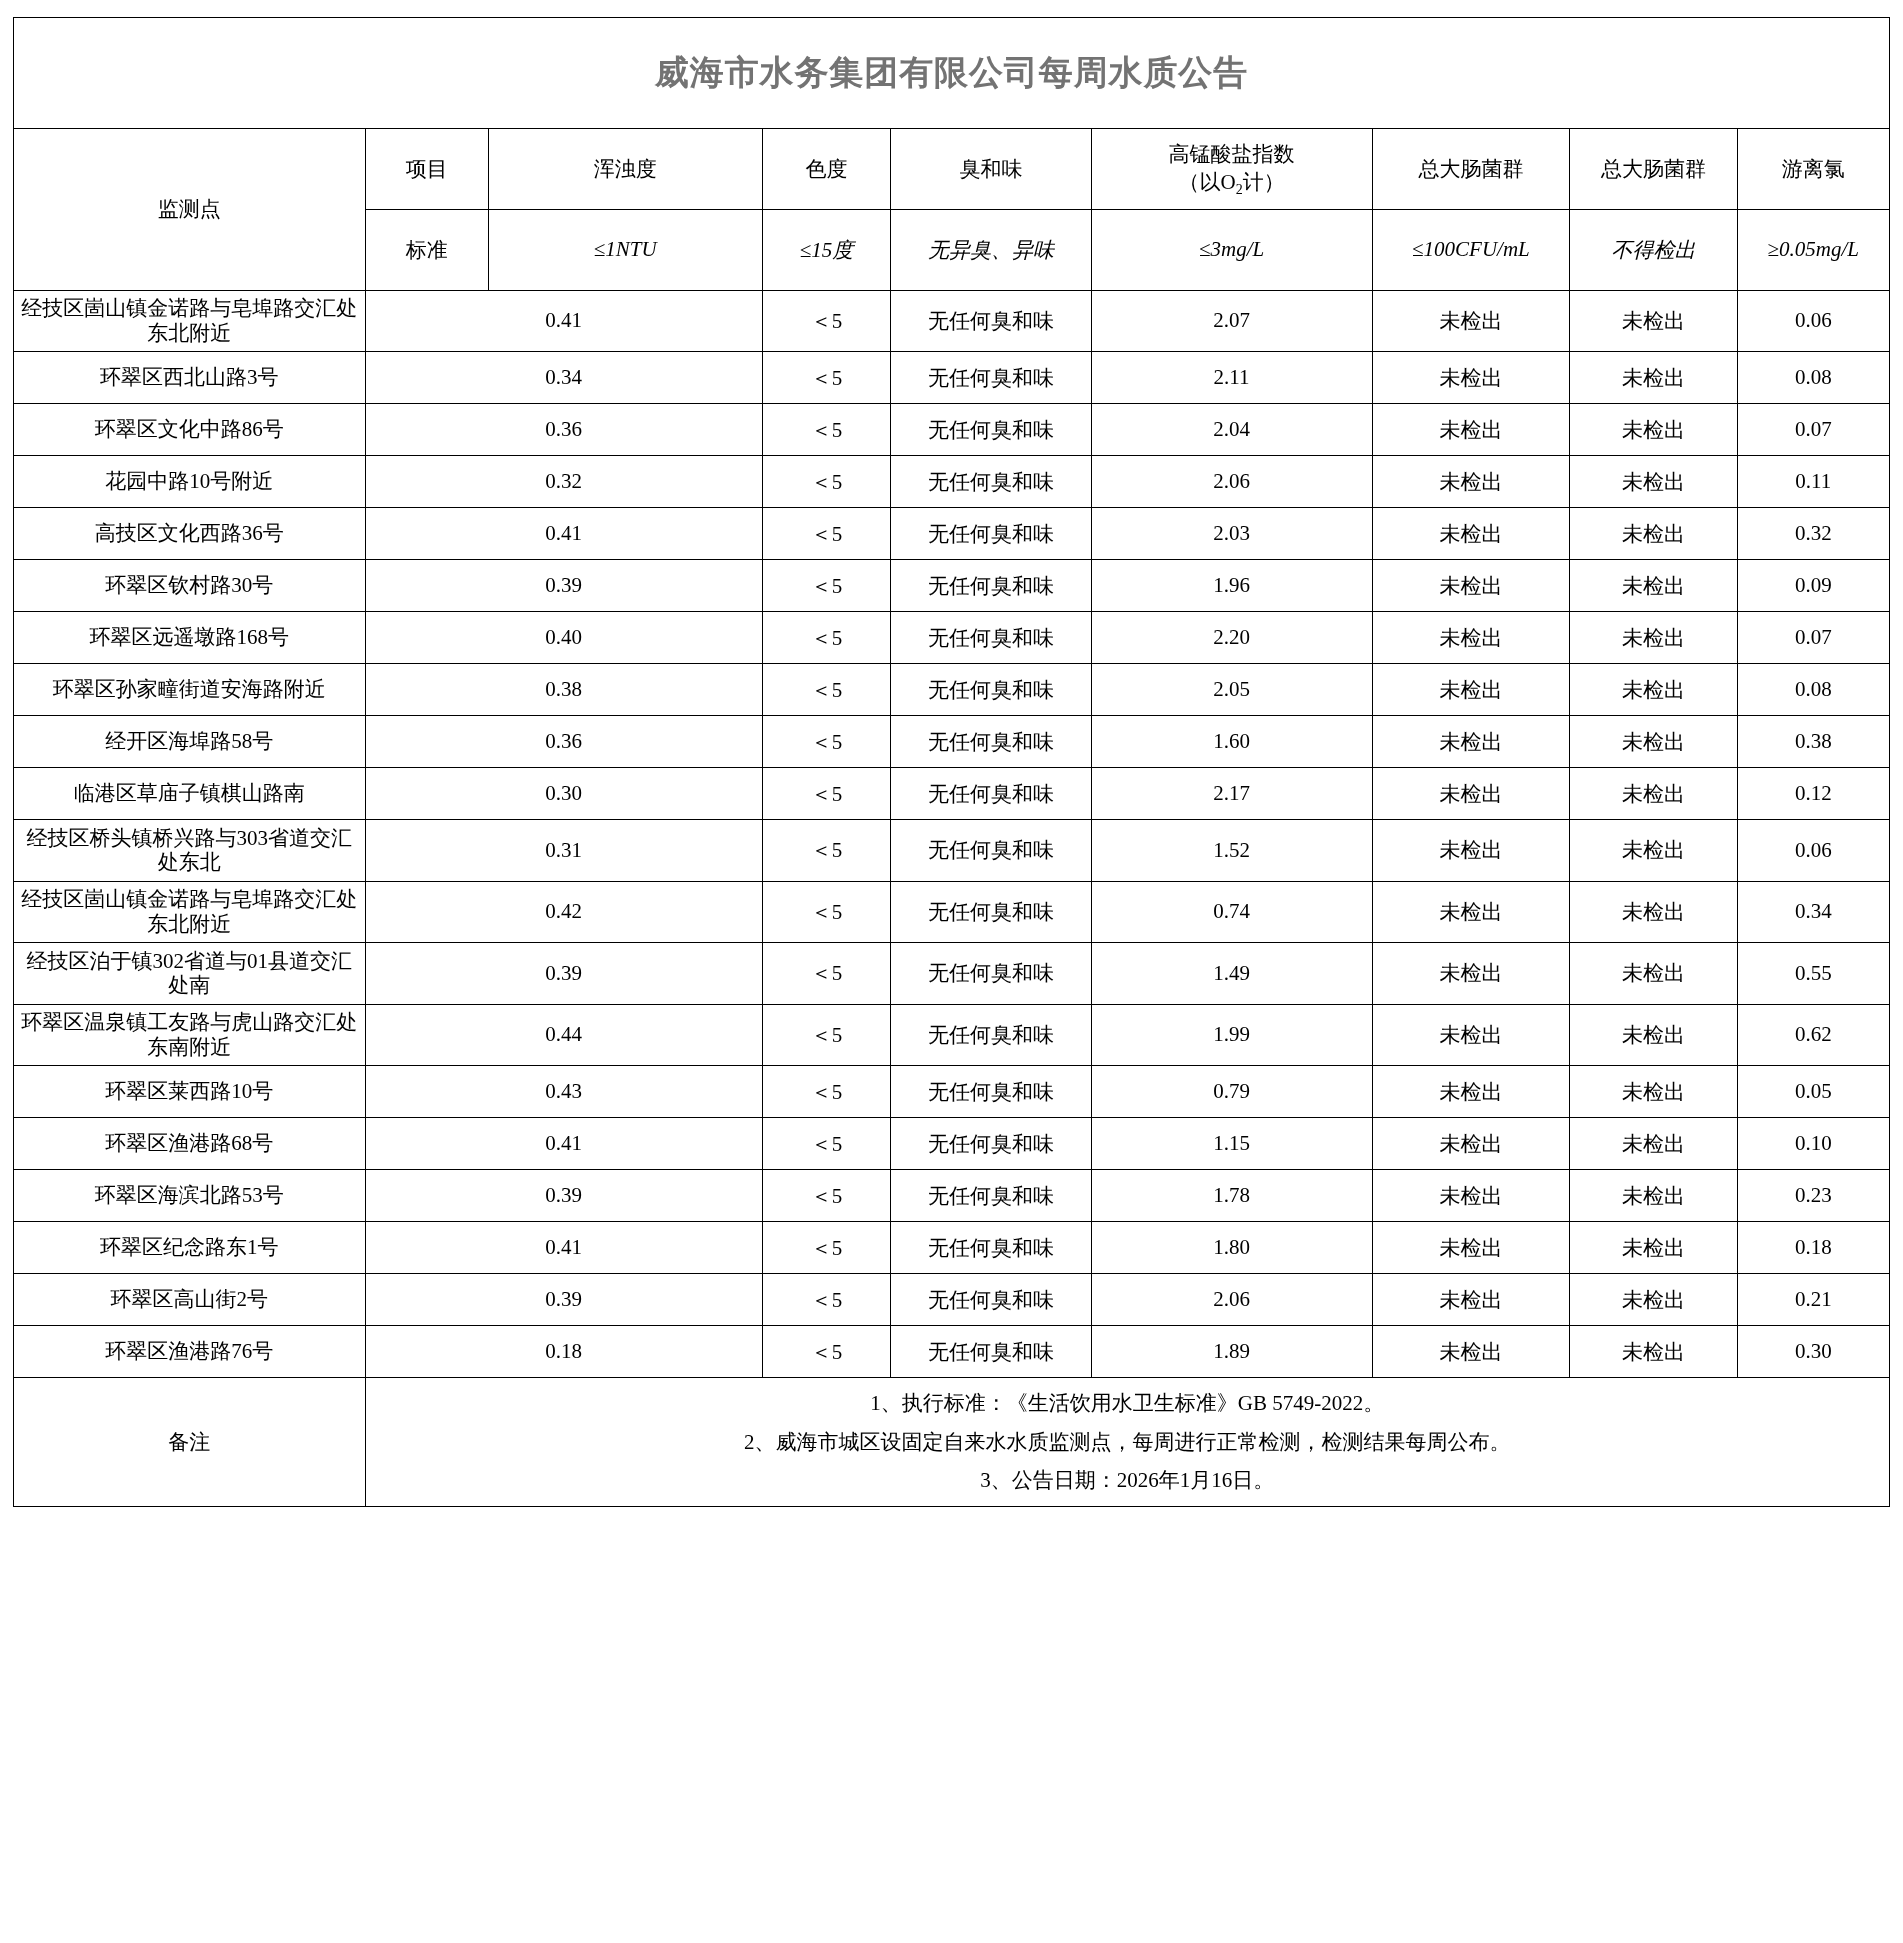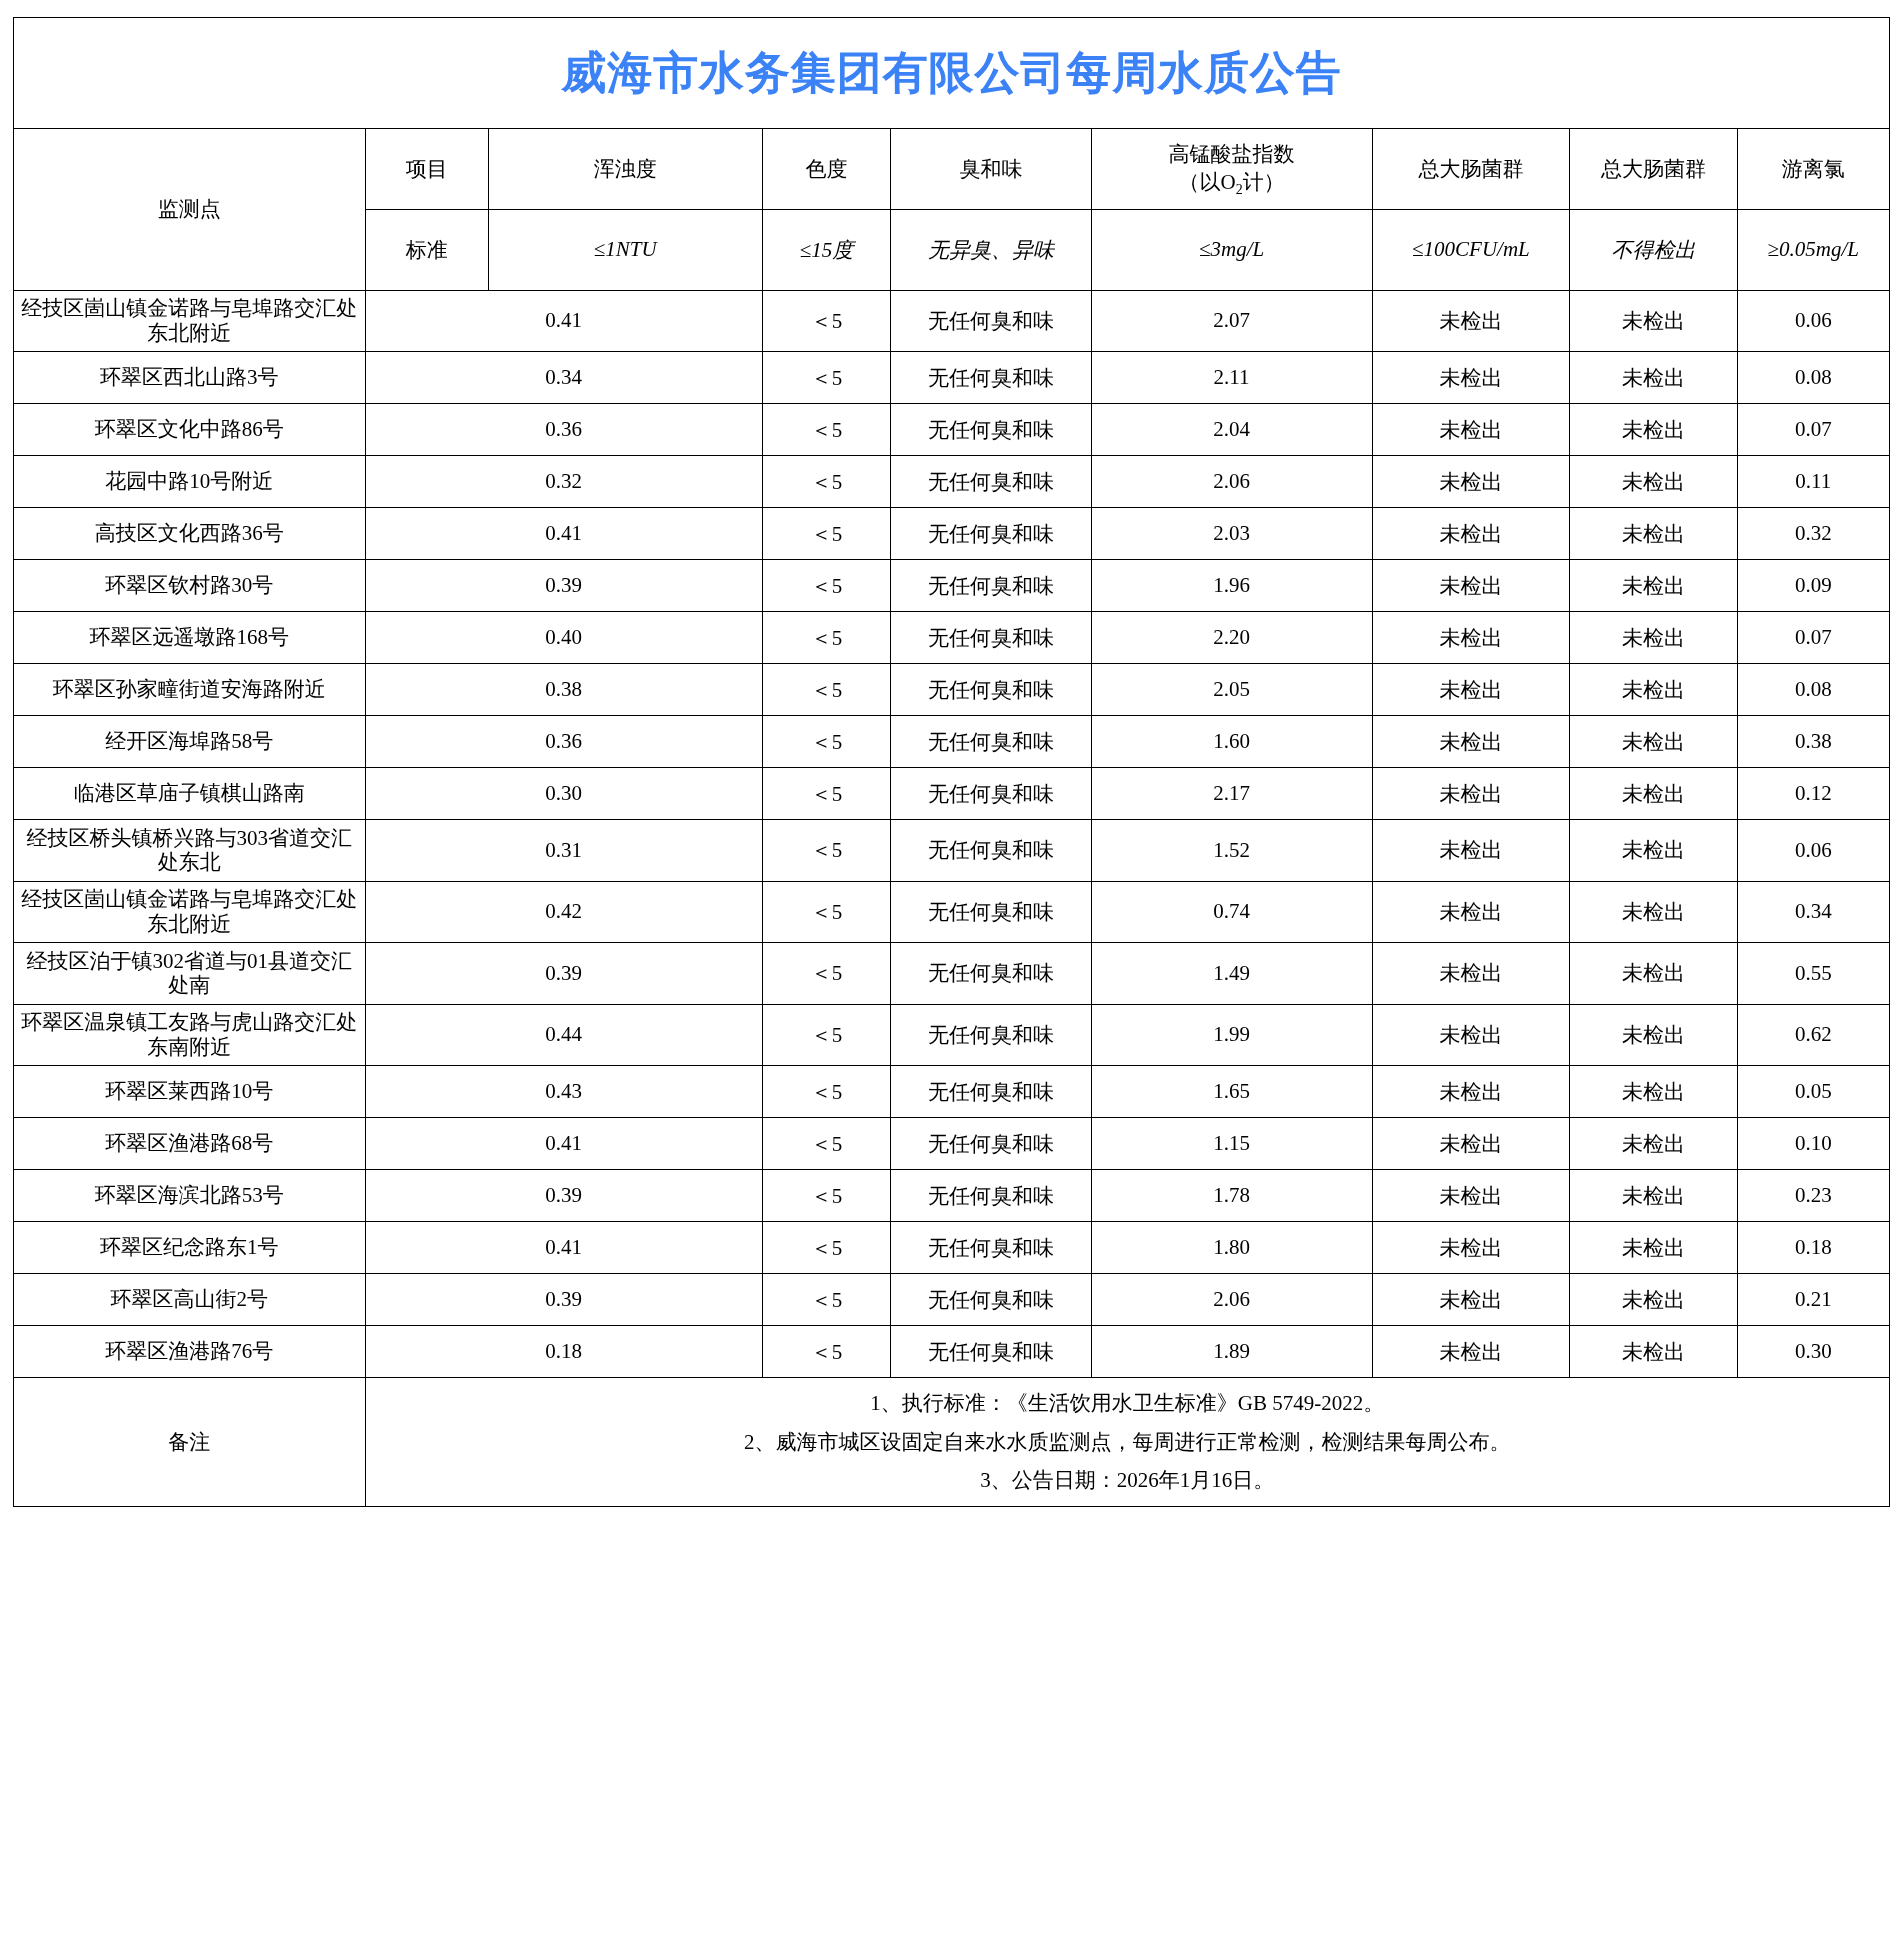--- a/index.html
+++ b/index.html
@@ -19,24 +19,24 @@
   .title-band {
     border: 0.9px solid #000;
     border-bottom: none;
     margin: 16.6px 13px 0 13px;
     height: 111px;
     display: flex;
     align-items: center;
     justify-content: center;
   }
   .title {
-    font-size: 45px;
+    font-size: 34px;
     font-weight: bold;
     letter-spacing: 0.9px;
-    color: #3b82f6;
+    color: #737373;
     font-family: "Liberation Serif", "DejaVu Serif", serif;
   }
   table.main {
     border-collapse: collapse;
     margin: 0 13px 18.5px 13px;
     width: calc(100% - 26px);
     table-layout: fixed;
   }
   table.main td, table.main th {
     border: 0.9px solid #000;
@@ -269,21 +269,21 @@
         <td>1.99</td>
         <td>未检出</td>
         <td>未检出</td>
         <td>0.62</td>
       </tr>
       <tr class="row-data">
         <td class="cell-site">环翠区莱西路10号</td>
         <td colspan="2">0.43</td>
         <td>＜5</td>
         <td>无任何臭和味</td>
-        <td>1.65</td>
+        <td>0.79</td>
         <td>未检出</td>
         <td>未检出</td>
         <td>0.05</td>
       </tr>
       <tr class="row-data">
         <td class="cell-site">环翠区渔港路68号</td>
         <td colspan="2">0.41</td>
         <td>＜5</td>
         <td>无任何臭和味</td>
         <td>1.15</td>

